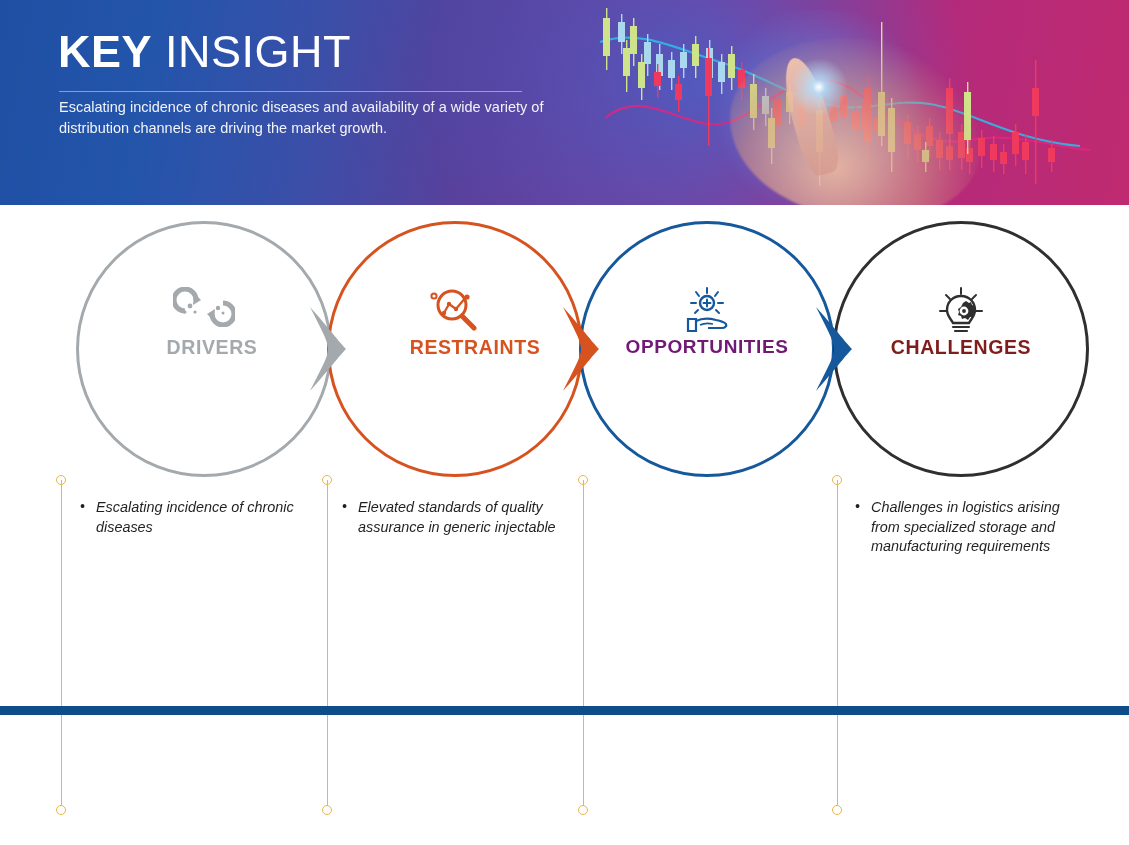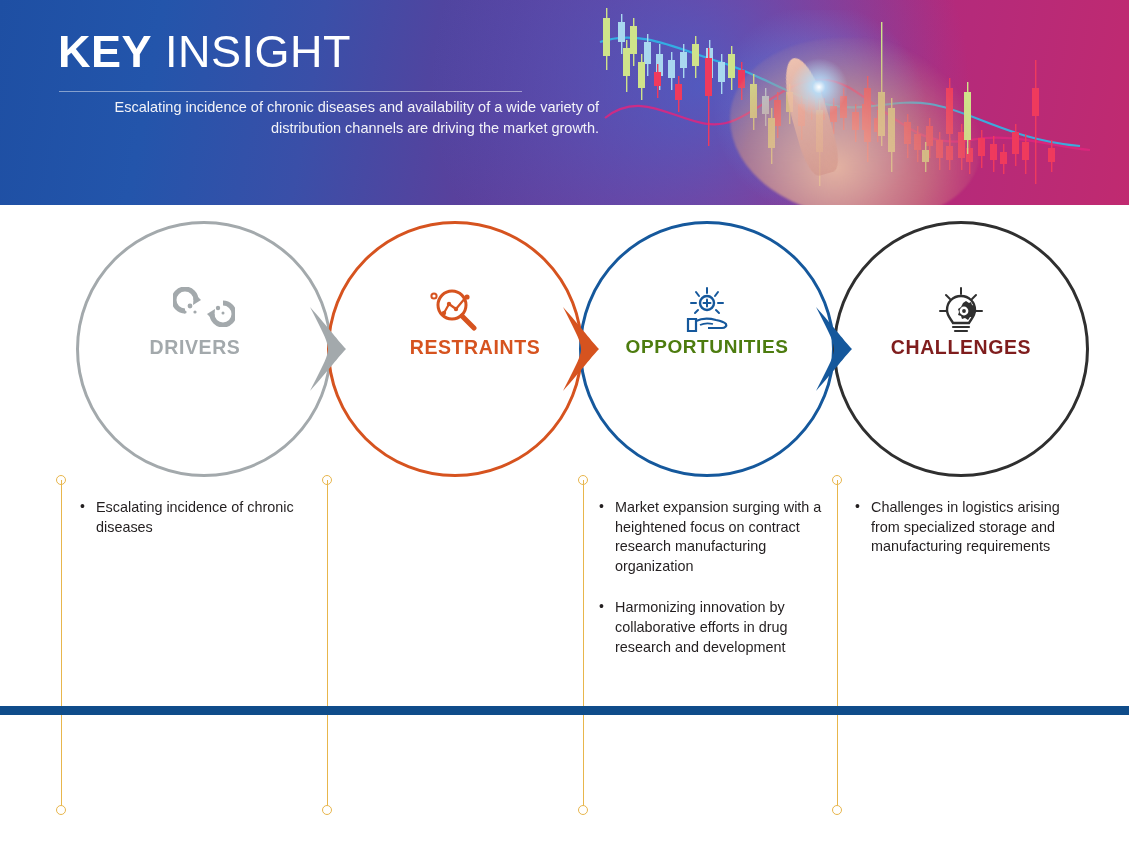--- a/index.html
+++ b/index.html
@@ -35,21 +35,20 @@
   .hdr-title b { font-weight: 700; }
   .hdr-title span.light { font-weight: 300; }
   .hdr-rule {
     position: absolute; left: 59px; top: 91px; width: 463px; height: 1px;
     background: rgba(255,255,255,0.45);
   }
   .hdr-sub {
     position: absolute; left: 59px; top: 97px; width: 540px;
     font-size: 14.5px; line-height: 21px; color: #f2f3f8;
     font-weight: 400;
-    text-align: right;
   }
 
   
   .hdr-art { position: absolute; left: 560px; top: 0; width: 569px; height: 205px; }
   .glow {
     position: absolute; left: 120px; top: 10px; width: 280px; height: 200px;
     background: radial-gradient(circle at 50% 50%, rgba(90,170,255,0.55) 0%, rgba(90,170,255,0.0) 62%);
   }
   .spark {
     position: absolute; left: 230px; top: 58px; width: 58px; height: 58px;
@@ -77,35 +76,35 @@
   }
   .circ.c1 { left: 76px;  border-color: #a3a9ac; }
   .circ.c2 { left: 327px; border-color: #d6531f; }
   .circ.c3 { left: 579px; border-color: #15589c; }
   .circ.c4 { left: 833px; border-color: #2f2f2f; }
 
   .node-label {
     position: absolute; width: 256px; top: 131px; text-align: center;
     font-size: 19.5px; font-weight: 700; letter-spacing: 0.6px;
   }
-  .node-label.c1 { left: 67px;  color: #a3a9ac; }
+  .node-label.c1 { left: 84px;  color: #a3a9ac; }
   .node-label.c2 { left: 327px; color: #d6531f; padding-left: 40px; }
-  .node-label.c3 { left: 579px; color: #4d7c0f; font-size: 19px; }
+  .node-label.c3 { left: 579px; color: #701a75; font-size: 19px; }
   .node-label.c4 { left: 833px; color: #7f1d1d; }
 
   .node-icon { position: absolute; width: 256px; top: 82px; text-align: center; }
   .node-icon.c1 { left: 76px; }
   .node-icon.c2 { left: 327px; }
   .node-icon.c3 { left: 579px; }
   .node-icon.c4 { left: 833px; }
 
   .arrow { position: absolute; top: 100px; width: 44px; height: 88px; }
 
   
-  .col { position: absolute; top: 498px; width: 232px; }
+  .col { position: absolute; top: 498px; width: 232px; font-style: italic; }
   .col.k1 { left: 78px; }
   .col.k2 { left: 340px; }
   .col.k3 { left: 597px; }
   .col.k4 { left: 853px; }
   .bullet {
     position: relative; padding-left: 18px; margin-bottom: 22px;
     font-size: 14.4px; line-height: 19.6px; color: #231f20;
   }
   .bullet::before {
     content: "\2022"; position: absolute; left: 2px; top: -1px;
@@ -378,22 +377,21 @@
   </div>
   <div class="conn" style="left:832px; top:475px;">
     <div class="ring-top"></div>
     <div class="line"></div>
     <div class="ring-bot"></div>
   </div>
 
   <div class="col k1">
     <div class="bullet">Escalating incidence of chronic diseases</div>
   </div>
-  <div class="col k3">
-    <div class="bullet">Market expansion surging with a heightened focus on contract research manufacturing organization</div>
-    <div class="bullet">Harmonizing innovation by collaborative efforts in drug research and development</div>
+  <div class="col k2">
+    <div class="bullet">Elevated standards of quality assurance in generic injectable</div>
   </div>
   <div class="col k4">
     <div class="bullet">Challenges in logistics arising from specialized storage and manufacturing requirements</div>
   </div>
 
   <div class="footer-bar"></div>
 </div>
 
 </body></html>

